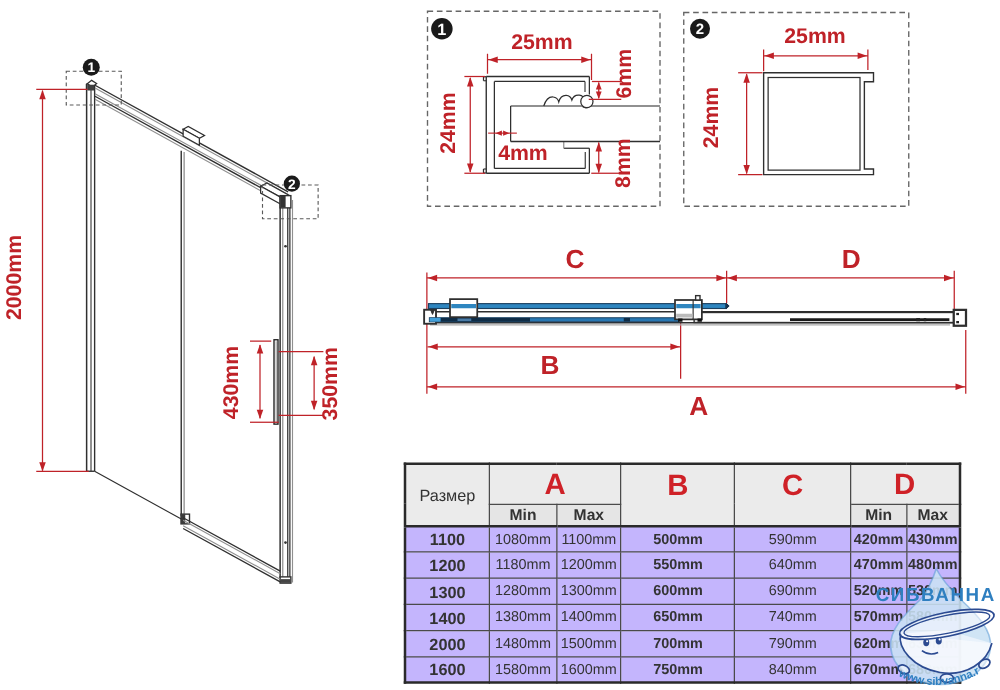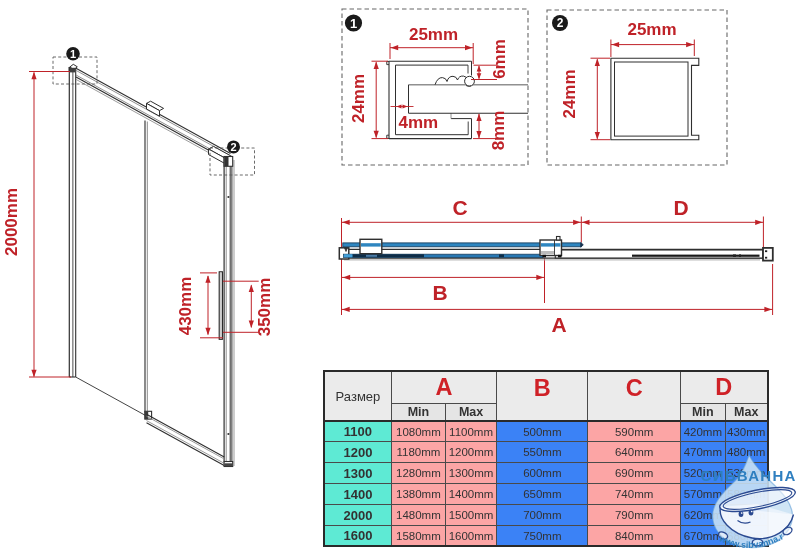--- a/index.html
+++ b/index.html
@@ -1,24 +1,24 @@
 <!DOCTYPE html>
 <html><head>
 <meta charset="utf-8">
 <style>
 html,body{margin:0;padding:0;background:#fff;}
 #page{position:relative;width:800px;height:552px;overflow:hidden;font-family:"Liberation Sans",sans-serif;background:#fff;}
 #draw{position:absolute;left:0;top:0;z-index:1;}
 #tblwrap{position:absolute;left:323px;top:370px;z-index:2;}
 table{border-collapse:collapse;table-layout:fixed;}
-td{border:1px solid #4a4a4a;text-align:center;vertical-align:middle;padding:0;font:11.5px "Liberation Sans",sans-serif;color:#333;background:#fca5a5;}
-td.g{background:#3b82f6;}
+td{border:1px solid #4a4a4a;text-align:center;vertical-align:middle;padding:0;font:11.5px "Liberation Sans",sans-serif;color:#333;background:#c4b5fd;}
+td.g{background:#c4b5fd;font-weight:bold;}
 td.hl{font:bold 23.5px "Liberation Sans",sans-serif;color:#cf2127;background:#ebebeb;}
 td.mm{font:bold 12.5px "Liberation Sans",sans-serif;background:#e5e5e5;border-bottom:2px solid #2a2a2a;}
-td.lb{font:bold 13px "Liberation Sans",sans-serif;background:#5eead4;}
+td.lb{font:bold 13px "Liberation Sans",sans-serif;background:#c4b5fd;}
 td.rz{font:13px "Liberation Sans",sans-serif;background:#ebebeb;}
 #wm{position:absolute;left:0;top:0;z-index:5;pointer-events:none;}
 </style>
 </head>
 <body>
 <div id="page">
 <svg id="draw" width="800" height="552" xmlns="http://www.w3.org/2000/svg">
 <line x1="69.3" y1="67" x2="69.3" y2="377" stroke="#2f2f2f" stroke-width="1.2" stroke-linecap="butt"></line>
 <line x1="75.7" y1="68" x2="75.7" y2="377" stroke="#2f2f2f" stroke-width="1.1" stroke-linecap="butt"></line>
 <line x1="72.8" y1="69" x2="72.8" y2="377" stroke="#909090" stroke-width="1.6" stroke-linecap="butt"></line>

